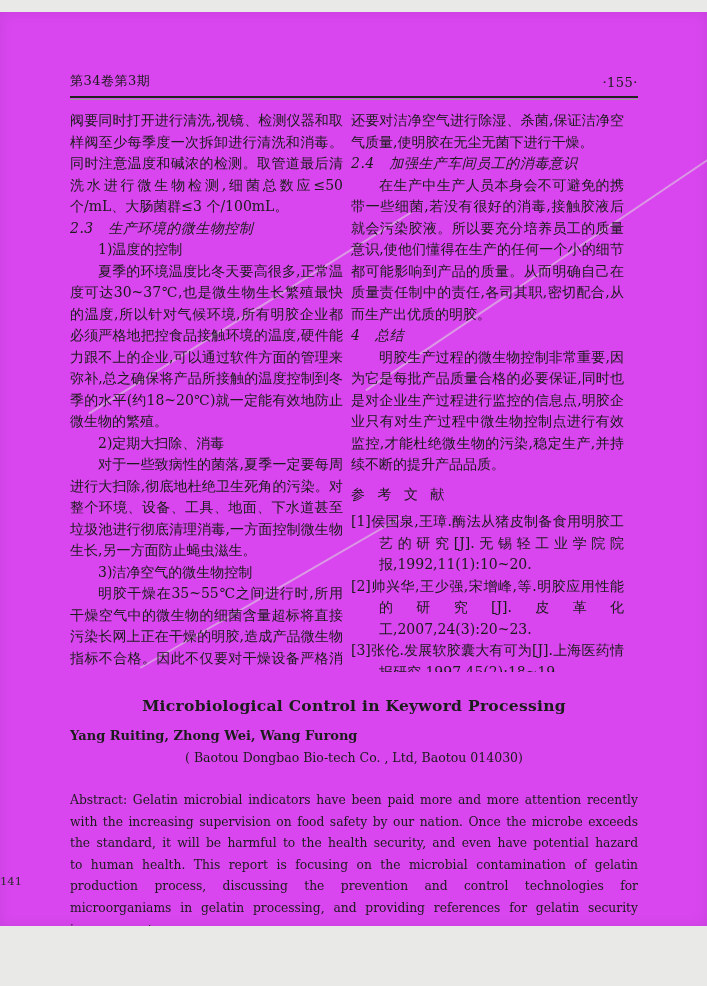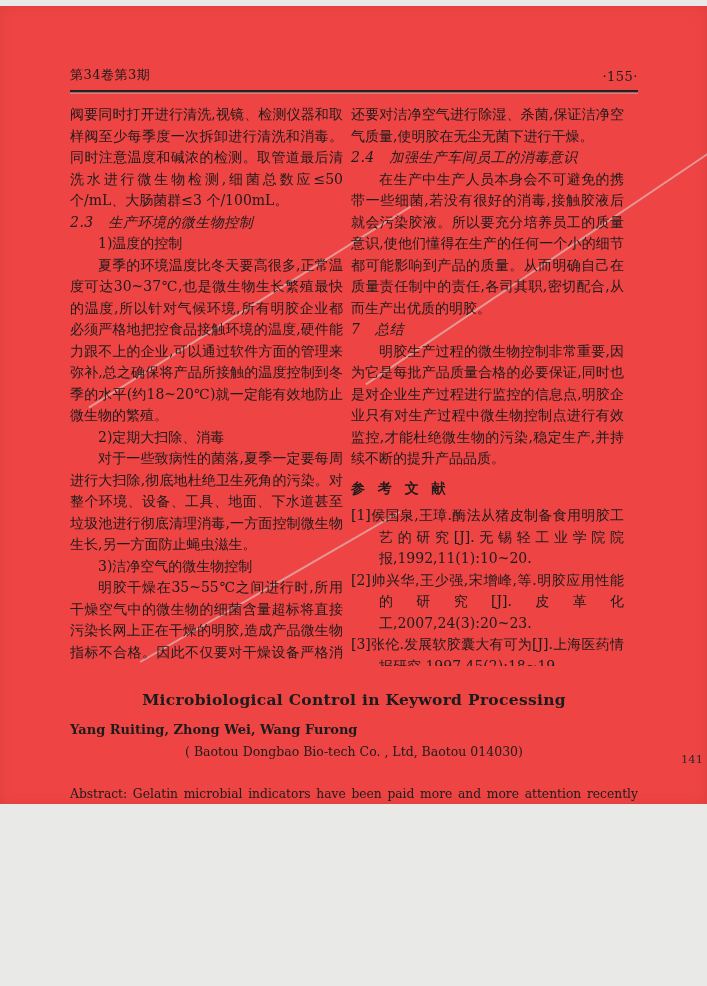--- a/index.html
+++ b/index.html
@@ -1,22 +1,22 @@
 <!DOCTYPE html>
 <html><head>
 <meta charset="utf-8">
 <style>
   * { margin: 0; padding: 0; box-sizing: border-box; }
   html, body { background: #e9e9e7; }
   .page {
     position: relative;
     width: 707px;
-    height: 798px;
-    margin: 6px auto;
-    background: #ef4444;
+    height: 914px;
+    margin: 12px auto;
+    background: #d946ef;
     color: #1c1c1c;
     font-family: "DejaVu Serif", "Liberation Serif", serif;
     overflow: hidden;
     box-shadow: inset 0 0 14px rgba(0,0,0,0.08);
   }
   .inner {
     position: absolute;
     left: 70px; top: 60px;
     width: 568px;
   }
@@ -55,21 +55,21 @@
   .col p { text-align: justify; }
   .cont { text-indent: 0; }
   .para { text-indent: 2em; }
   .sub  { text-indent: 2em; }
   .h2 {
     font-weight: normal;
     font-style: italic;
     letter-spacing: 0.5px;
   }
   .refhead {
-    font-weight: bold;
+    font-weight: normal;
     text-align: center;
     letter-spacing: 4px;
     margin: 8px 0 6px 0;
     text-indent: 0;
   }
   .ref {
     padding-left: 2em;
     text-indent: -2em;
     text-align: justify;
   }
@@ -102,21 +102,21 @@
   .eabstract .lbl, .ekeyword .lbl { font-weight: normal; }
   .ekeyword {
     margin-top: 24px;
     font-size: 12.3px;
   }
   
   .pagenum {
     position: absolute;
     left: 0; right: 4px;
     bottom: 38px;
-    text-align: right;
+    text-align: left;
     font-size: 11.5px;
     color: #2a2a2a;
   }
   
   .wm {
     position: absolute;
     height: 2px;
     background: #dcdcda;
     opacity: 0.55;
     pointer-events: none;
@@ -151,21 +151,21 @@
         <p class="sub">2)定期大扫除、消毒</p>
         <p class="para">对于一些致病性的菌落,夏季一定要每周进行大扫除,彻底地杜绝卫生死角的污染。对整个环境、设备、工具、地面、下水道甚至垃圾池进行彻底清理消毒,一方面控制微生物生长,另一方面防止蝇虫滋生。</p>
         <p class="sub">3)洁净空气的微生物控制</p>
         <p class="para">明胶干燥在35~55℃之间进行时,所用干燥空气中的微生物的细菌含量超标将直接污染长网上正在干燥的明胶,造成产品微生物指标不合格。因此不仅要对干燥设备严格消毒,</p>
       </div>
 
       <div class="col">
         <p class="cont">还要对洁净空气进行除湿、杀菌,保证洁净空气质量,使明胶在无尘无菌下进行干燥。</p>
         <p class="h2">2.4　加强生产车间员工的消毒意识</p>
         <p class="para">在生产中生产人员本身会不可避免的携带一些细菌,若没有很好的消毒,接触胶液后就会污染胶液。所以要充分培养员工的质量意识,使他们懂得在生产的任何一个小的细节都可能影响到产品的质量。从而明确自己在质量责任制中的责任,各司其职,密切配合,从而生产出优质的明胶。</p>
-        <p class="h2">7　总结</p>
+        <p class="h2">4　总结</p>
         <p class="para">明胶生产过程的微生物控制非常重要,因为它是每批产品质量合格的必要保证,同时也是对企业生产过程进行监控的信息点,明胶企业只有对生产过程中微生物控制点进行有效监控,才能杜绝微生物的污染,稳定生产,并持续不断的提升产品品质。</p>
         <p class="refhead">参 考 文 献</p>
         <p class="ref">[1]侯国泉,王璋.酶法从猪皮制备食用明胶工艺的研究[J].无锡轻工业学院院报,1992,11(1):10~20.</p>
         <p class="ref">[2]帅兴华,王少强,宋增峰,等.明胶应用性能的研究[J].皮革化工,2007,24(3):20~23.</p>
         <p class="ref">[3]张伦.发展软胶囊大有可为[J].上海医药情报研究,1997,45(2):18~19.</p>
       </div>
 
     </div>
 
     <div class="eng">

